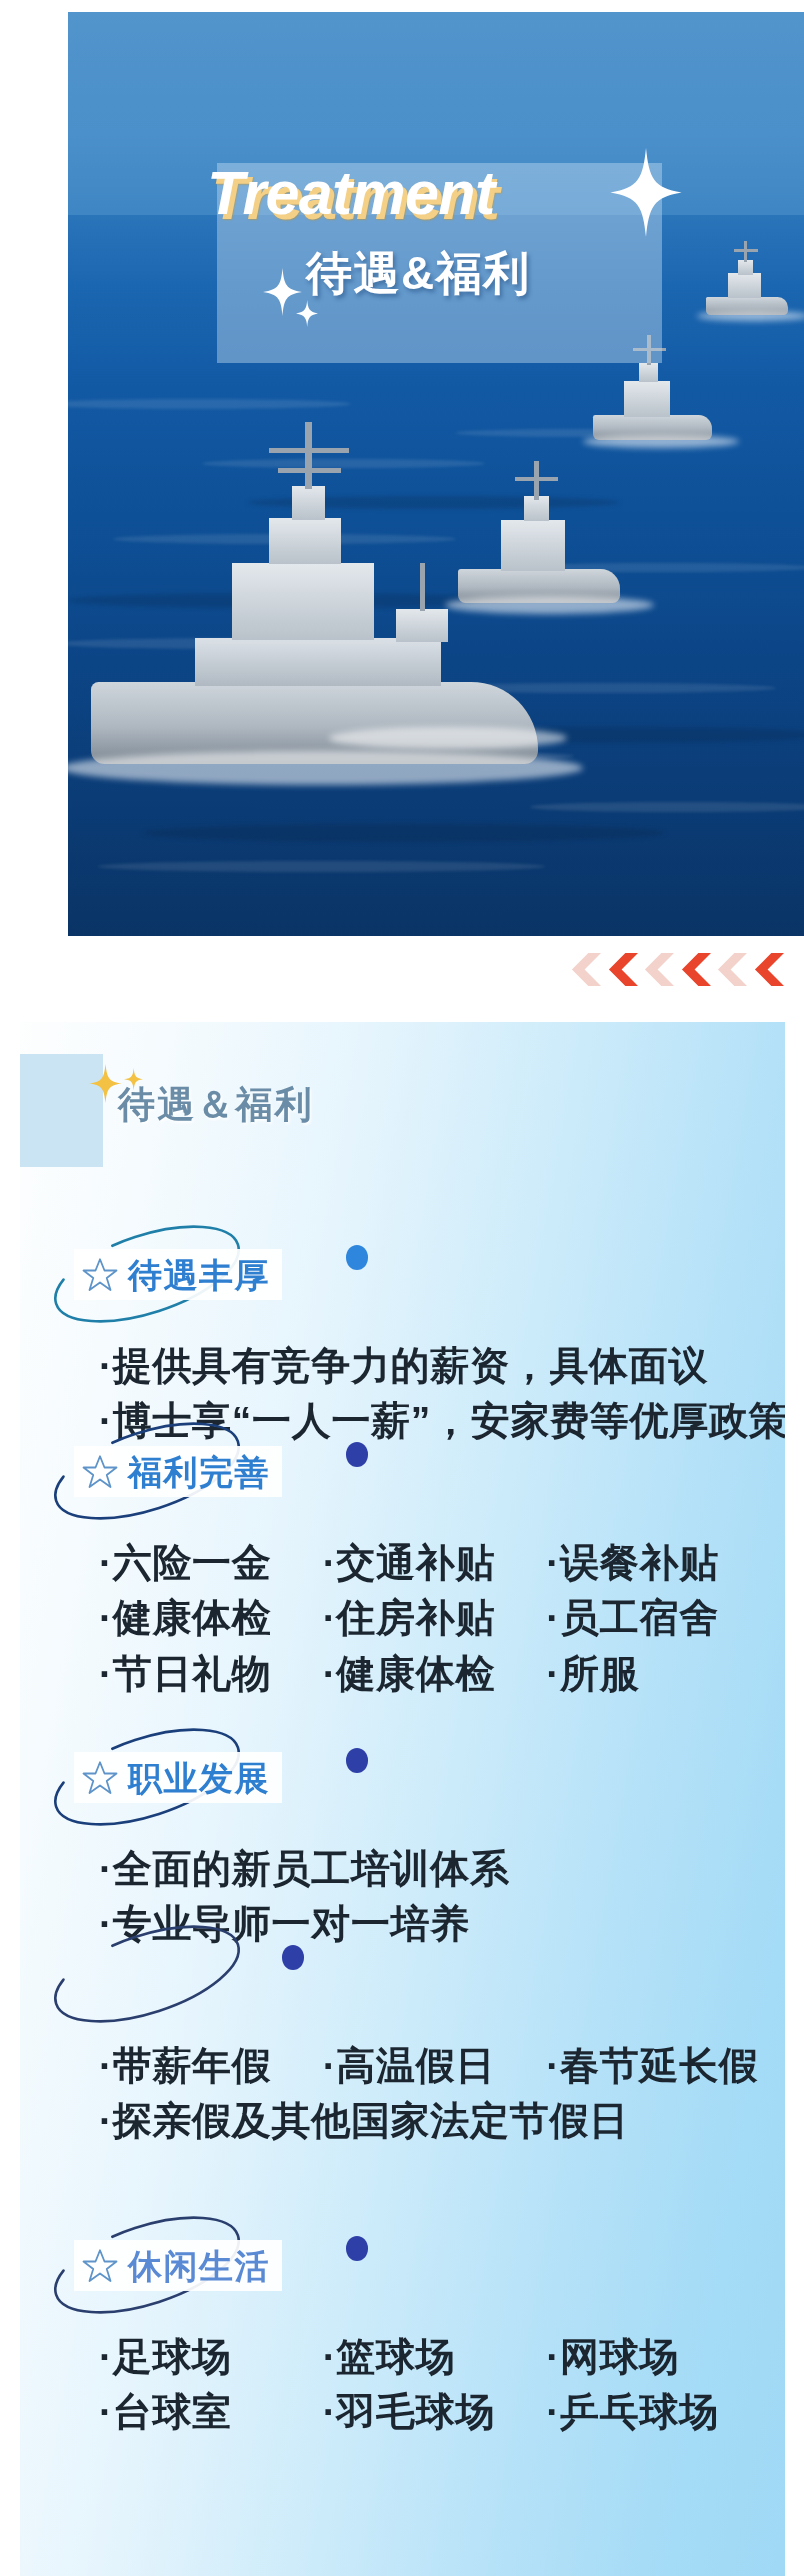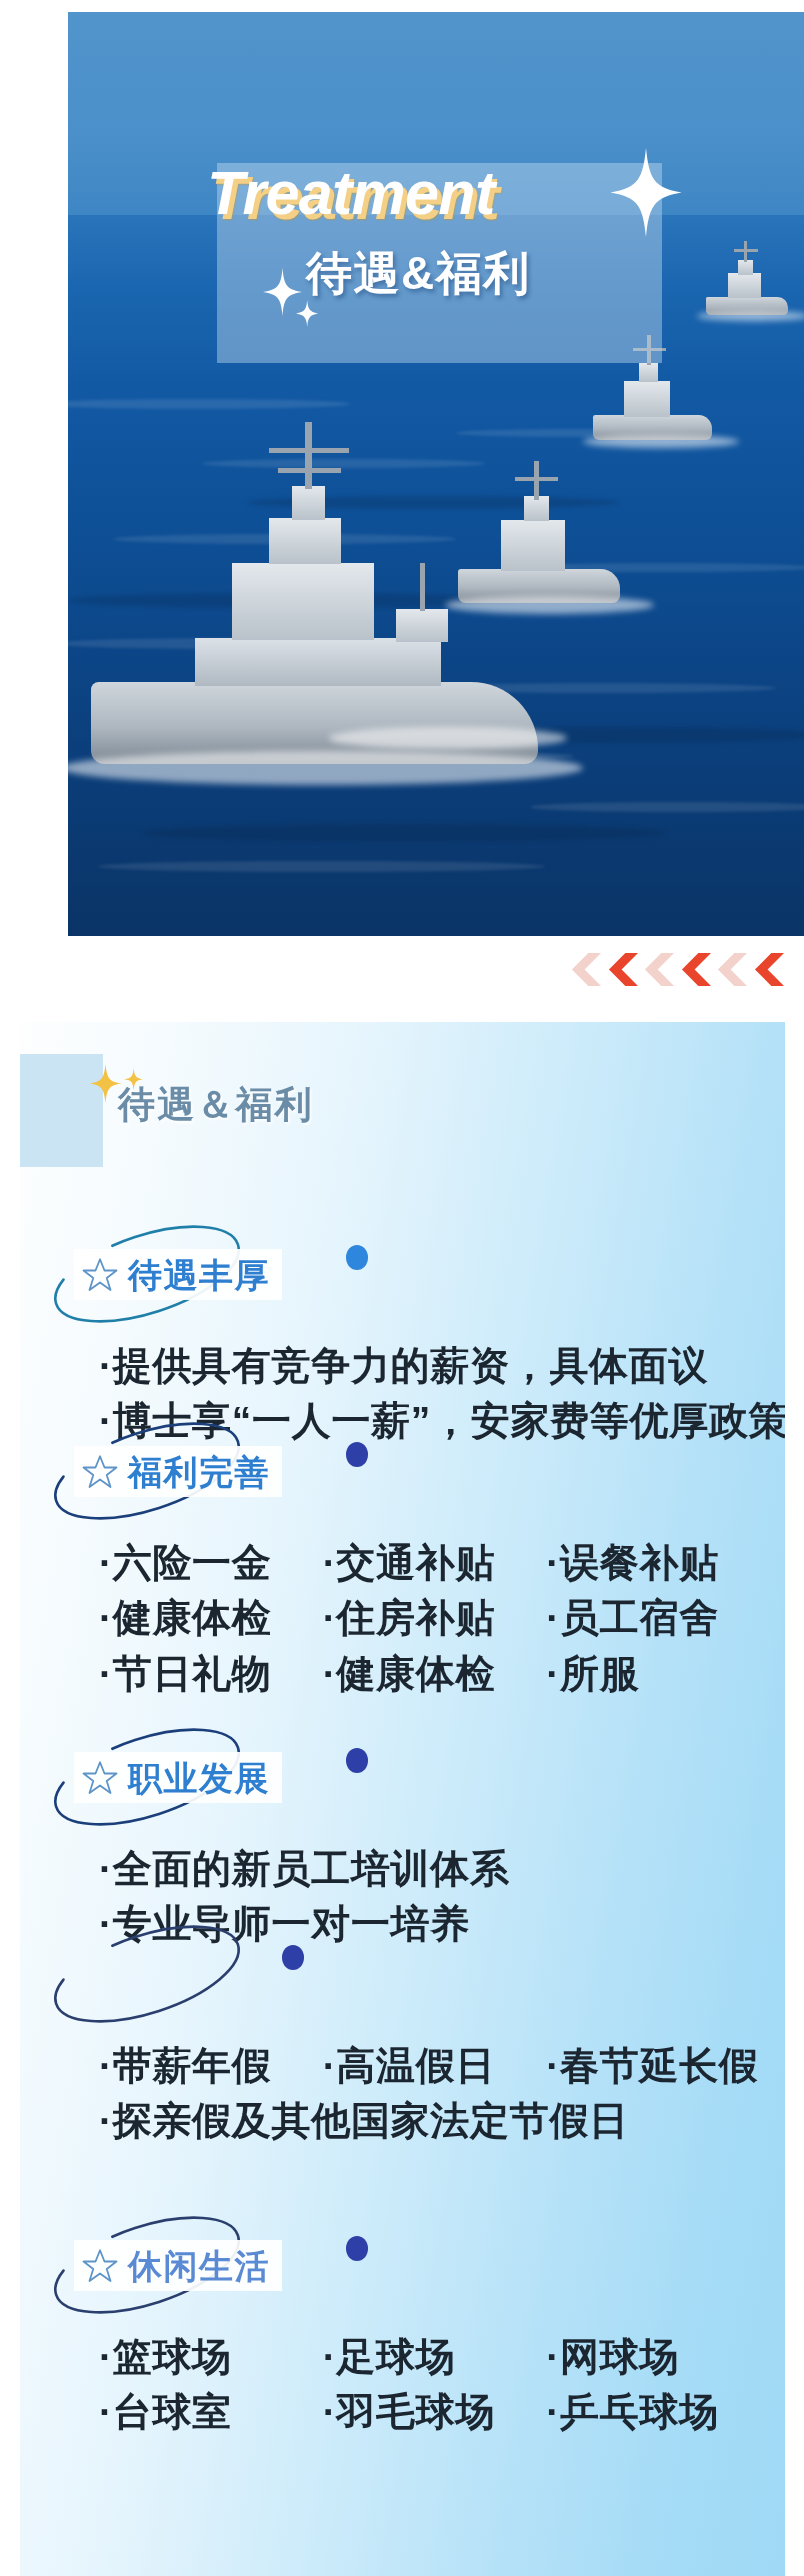--- a/index.html
+++ b/index.html
@@ -451,22 +451,22 @@
         <div class="head-plate">
           <svg class="star-icon" width="36" height="36" viewBox="0 0 48 48">
             <path d="M24 3 L30 18 L46 18 L33 28 L38 44 L24 34 L10 44 L15 28 L2 18 L18 18 Z" fill="none" stroke="#5e94c9" stroke-width="2.4" stroke-linejoin="round"></path>
           </svg>
           <span class="head-label" style="color:#5a8ad4;">休闲生活</span>
         </div>
         <div class="head-dot" style="left:326px; background:#2f3fa8;"></div>
       </div>
       <div class="block-lines">
         <div class="line grid3">
+          <span>·足球场</span>
           <span>·篮球场</span>
-          <span>·足球场</span>
           <span>·网球场</span>
         </div>
         <div class="line grid3">
           <span>·台球室</span>
           <span>·羽毛球场</span>
           <span>·乒乓球场</span>
         </div>
       </div>
     </div>
 

